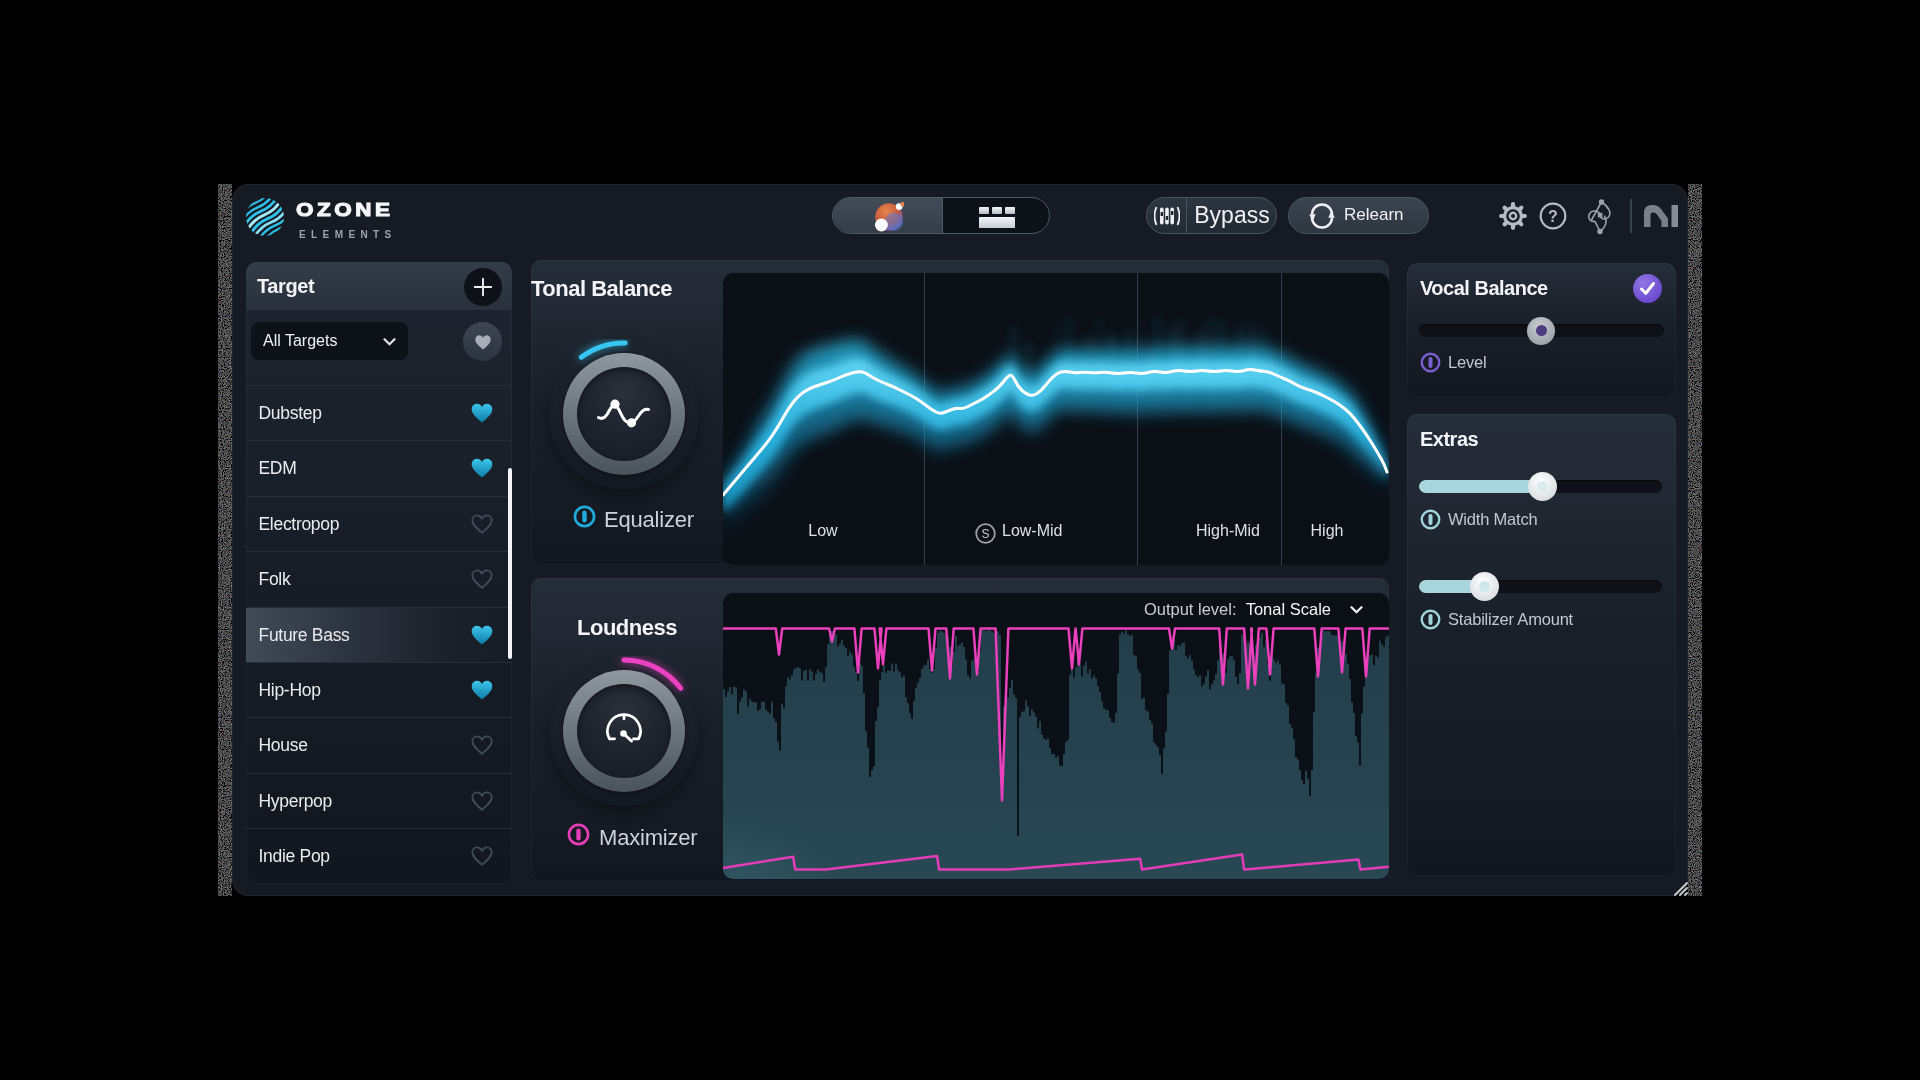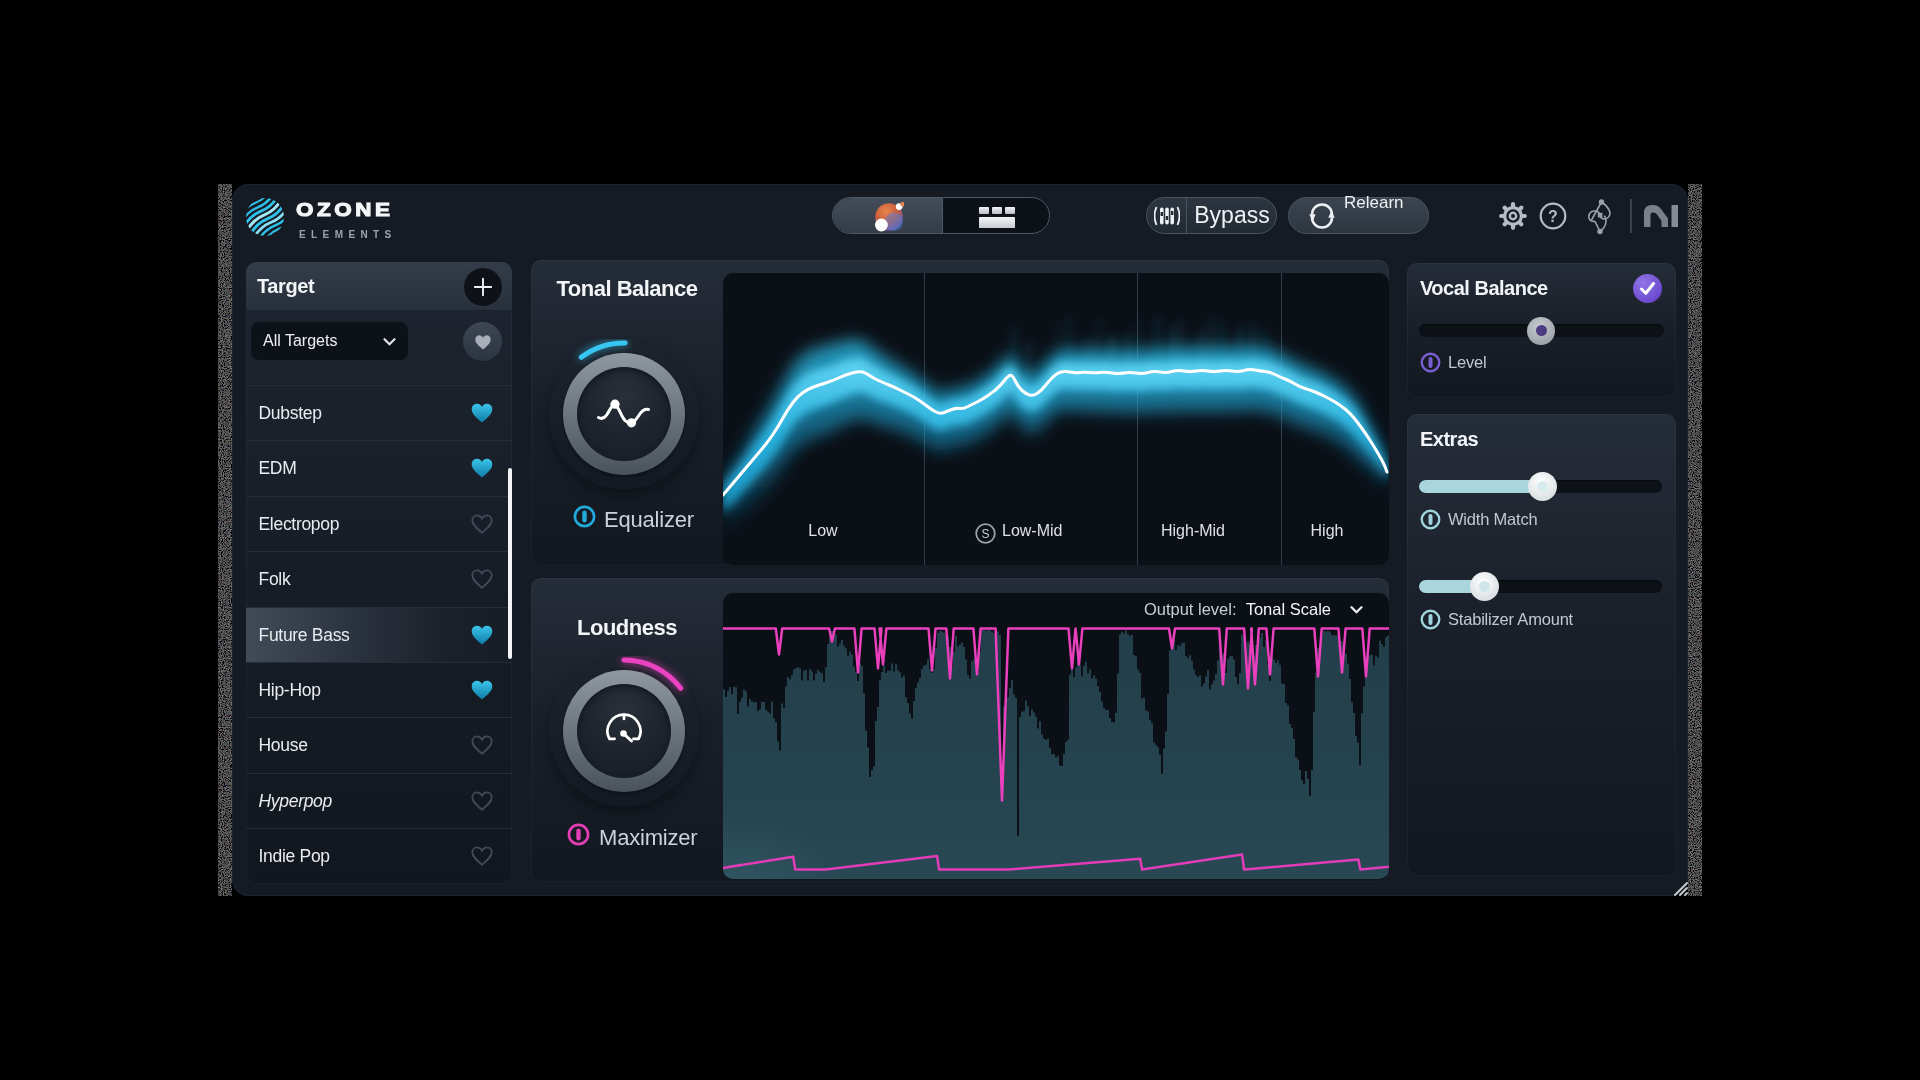--- a/index.html
+++ b/index.html
@@ -114,21 +114,21 @@
 </svg>
 <div class="abs" style="left:954px;top:13px;width:91px;height:37px;border-left:1.5px solid #49545f;line-height:37px;text-align:center;color:#eef1f4;font-size:23px;">Bypass</div>
 
 <div class="pill" style="left:1056px;width:141px;background:linear-gradient(180deg,#3b444f,#2e3640);"></div>
 <svg class="abs" style="left:1077px;top:19px" width="26" height="26" viewBox="0 0 26 26" fill="none" stroke="#eef1f4" stroke-width="2.5">
   <path d="M3,11.5 A10,10 0 0 1 23,11.5"></path>
   <path d="M23,14.5 A10,10 0 0 1 3,14.5"></path>
   <path d="M0.3,11.2 L6.7,11.2 L3.5,18.4 Z" fill="#eef1f4" stroke="none"></path>
   <path d="M19.3,14.8 L25.7,14.8 L22.5,7.6 Z" fill="#eef1f4" stroke="none"></path>
 </svg>
-<div class="abs" style="left:1106px;top:0;width:91px;height:37px;line-height:37px;text-align:left;padding-left:6px;color:#eef1f4;font-size:17px;">Relearn</div>
+<div class="abs" style="left:1106px;top:12px;width:91px;height:37px;line-height:37px;text-align:left;padding-left:6px;color:#eef1f4;font-size:17px;">Relearn</div>
 
 <svg class="abs iconbtn" style="left:1266px;top:17px" width="30" height="30" viewBox="0 0 30 30" fill="none" stroke="#b6bcc4">
   <circle cx="15" cy="15" r="8.4" stroke-width="3.2"></circle>
   <circle cx="15" cy="15" r="3.2" stroke-width="2.4"></circle>
   <g stroke-width="4.2" stroke-linecap="round">
     <path d="M15,3.2 L15,5.4"></path>
         <path d="M15,24.6 L15,26.8"></path>
     <path d="M3.2,15 L5.4,15"></path>
         <path d="M24.6,15 L26.8,15"></path>
     <path d="M6.7,6.7 L8.2,8.2"></path>
@@ -217,38 +217,38 @@
         <svg class="hrt" viewBox="0 0 24 22">
           <path d="M12,20.5 C6,15.5 1.7,11.8 1.7,7.3 C1.7,4.1 4.1,1.8 7,1.8 C9.1,1.8 10.9,3 12,4.9 C13.1,3 14.9,1.8 17,1.8 C19.9,1.8 22.3,4.1 22.3,7.3 C22.3,11.8 18,15.5 12,20.5 Z" fill="url(#hg)"></path>
         </svg>
       </div>
 <div class="row" style="top:455px;">
         <div class="nm">House</div>
         <svg class="hrt" viewBox="0 0 24 22">
           <path d="M12,19.8 C6.6,15.2 2.3,11.5 2.3,7.3 C2.3,4.4 4.4,2.4 7,2.4 C9,2.4 10.9,3.6 12,5.6 C13.1,3.6 15,2.4 17,2.4 C19.6,2.4 21.7,4.4 21.7,7.3 C21.7,11.5 17.4,15.2 12,19.8 Z" fill="none" stroke="#414b58" stroke-width="1.8"></path>
         </svg>
       </div>
-<div class="row" style="top:511px;font-style:italic;">
+<div class="row" style="top:511px;">
         <div class="nm">Hyperpop</div>
         <svg class="hrt" viewBox="0 0 24 22">
           <path d="M12,19.8 C6.6,15.2 2.3,11.5 2.3,7.3 C2.3,4.4 4.4,2.4 7,2.4 C9,2.4 10.9,3.6 12,5.6 C13.1,3.6 15,2.4 17,2.4 C19.6,2.4 21.7,4.4 21.7,7.3 C21.7,11.5 17.4,15.2 12,19.8 Z" fill="none" stroke="#414b58" stroke-width="1.8"></path>
         </svg>
       </div>
 <div class="row" style="top:566px;">
         <div class="nm">Indie Pop</div>
         <svg class="hrt" viewBox="0 0 24 22">
           <path d="M12,19.8 C6.6,15.2 2.3,11.5 2.3,7.3 C2.3,4.4 4.4,2.4 7,2.4 C9,2.4 10.9,3.6 12,5.6 C13.1,3.6 15,2.4 17,2.4 C19.6,2.4 21.7,4.4 21.7,7.3 C21.7,11.5 17.4,15.2 12,19.8 Z" fill="none" stroke="#414b58" stroke-width="1.8"></path>
         </svg>
       </div>
 
   <div id="sbar"></div>
 </div>
 
 <div class="panel" style="left:299px;top:76px;width:858px;height:305px;">
-  <div class="ptitle" style="left:0;top:16px;width:192px;text-align:center;">Tonal Balance</div>
+  <div class="ptitle" style="left:0;top:16px;width:192px;text-align:left;">Tonal Balance</div>
   <div class="knob" style="left:18px;top:79px;">
     <div class="well"></div>
         <div class="ring"></div>
         <div class="inner"></div>
     <svg class="abs" style="left:0;top:0" width="150" height="150" viewBox="0 0 150 150" fill="none">
       <path d="M32.3,18.3 A71,71 0 0 1 76.2,4.0" stroke="#36c6f1" stroke-width="5" stroke-linecap="round" style="filter:drop-shadow(0 0 4px rgba(54,198,241,0.8))"></path>
     </svg>
     <svg class="abs" style="left:48px;top:59px" width="54" height="32" viewBox="0 0 54 32" fill="none" stroke="#fff" stroke-width="3" stroke-linecap="round">
       <path d="M1.5,19.5 C5,21.5 8,19.5 10,16.5 C12.5,12.5 14,8.5 17,6.5"></path>
       <path d="M19.5,8 C23,12 24.5,19 28,22.5 C30,24.5 32,25.3 34,25.2"></path>
@@ -310,21 +310,21 @@
             <rect x="539.4" y="56.3" width="4.9" height="31.0" opacity="0.14"></rect>
           </g>
 <path d="M 0.0,222.0 Q 0.0,222.0 5.5,215.5 Q 11.0,209.0 16.5,202.5 Q 22.0,196.0 27.5,189.5 Q 33.0,183.0 38.5,176.5 Q 44.0,170.0 49.5,162.0 Q 55.0,154.0 60.0,145.0 Q 65.0,136.0 70.0,129.5 Q 75.0,123.0 80.0,119.5 Q 85.0,116.0 90.5,114.0 Q 96.0,112.0 102.5,110.0 Q 109.0,108.0 115.5,105.0 Q 122.0,102.0 129.0,100.0 Q 136.0,98.0 139.5,99.0 Q 143.0,100.0 146.5,102.5 Q 150.0,105.0 155.5,107.5 Q 161.0,110.0 166.0,112.0 Q 171.0,114.0 176.0,116.5 Q 181.0,119.0 186.0,121.5 Q 191.0,124.0 195.5,127.0 Q 200.0,130.0 204.5,133.5 Q 209.0,137.0 213.0,139.0 Q 217.0,141.0 221.0,139.5 Q 225.0,138.0 229.0,136.5 Q 233.0,135.0 236.5,135.5 Q 240.0,136.0 245.0,133.5 Q 250.0,131.0 255.0,128.5 Q 260.0,126.0 265.0,122.5 Q 270.0,119.0 274.0,115.5 Q 278.0,112.0 281.0,108.0 Q 284.0,104.0 286.5,102.5 Q 289.0,101.0 292.0,107.5 Q 295.0,114.0 299.0,117.5 Q 303.0,121.0 306.5,122.0 Q 310.0,123.0 314.0,120.5 Q 318.0,118.0 322.0,113.0 Q 326.0,108.0 330.0,104.0 Q 334.0,100.0 338.0,99.0 Q 342.0,98.0 347.0,99.0 Q 352.0,100.0 357.0,99.5 Q 362.0,99.0 366.5,99.5 Q 371.0,100.0 377.0,99.5 Q 383.0,99.0 389.0,100.0 Q 395.0,101.0 401.0,100.0 Q 407.0,99.0 413.0,100.0 Q 419.0,101.0 425.0,99.5 Q 431.0,98.0 437.0,99.0 Q 443.0,100.0 449.0,98.5 Q 455.0,97.0 461.0,98.0 Q 467.0,99.0 473.0,98.0 Q 479.0,97.0 485.0,98.0 Q 491.0,99.0 497.0,98.0 Q 503.0,97.0 509.0,98.0 Q 515.0,99.0 521.0,97.5 Q 527.0,96.0 532.0,97.0 Q 537.0,98.0 542.0,98.5 Q 547.0,99.0 552.0,101.5 Q 557.0,104.0 562.0,106.0 Q 567.0,108.0 572.0,111.0 Q 577.0,114.0 582.0,115.5 Q 587.0,117.0 592.0,119.0 Q 597.0,121.0 602.0,123.5 Q 607.0,126.0 612.0,129.0 Q 617.0,132.0 622.0,136.0 Q 627.0,140.0 631.0,145.0 Q 635.0,150.0 639.0,155.5 Q 643.0,161.0 646.5,166.5 Q 650.0,172.0 653.0,177.0 Q 656.0,182.0 658.5,186.5 Q 661.0,191.0 662.5,195.0 L 664.0,199.0" fill="none" stroke="#ffffff" stroke-width="3" stroke-linejoin="round" stroke-linecap="round"></path>
 </svg>
     <div class="xlab" style="left:60px;width:80px;text-align:center;">Low</div>
     <svg class="abs" style="left:252px;bottom:21px" width="21" height="21" viewBox="0 0 21 21">
           <circle cx="10.5" cy="10.5" r="9.3" fill="none" stroke="#9aa1a9" stroke-width="1.8"></circle>
           <text x="10.5" y="15" text-anchor="middle" font-size="12" fill="#c8cdd4" font-family="Liberation Sans">S</text>
         </svg>
     <div class="xlab" style="left:279px;">Low-Mid</div>
-    <div class="xlab" style="left:438px;width:80px;">High-Mid</div>
+    <div class="xlab" style="left:465px;width:80px;text-align:center;">High-Mid</div>
     <div class="xlab" style="left:564px;width:80px;text-align:center;">High</div>
   </div>
 </div>
 
 <div class="panel" style="left:299px;top:394px;width:858px;height:304px;">
   <div class="ptitle" style="left:0;top:16px;width:192px;text-align:center;margin-top:21px;">Loudness</div>
   <div class="knob" style="left:18px;top:78px;">
     <div class="well"></div>
         <div class="ring"></div>
         <div class="inner"></div>

